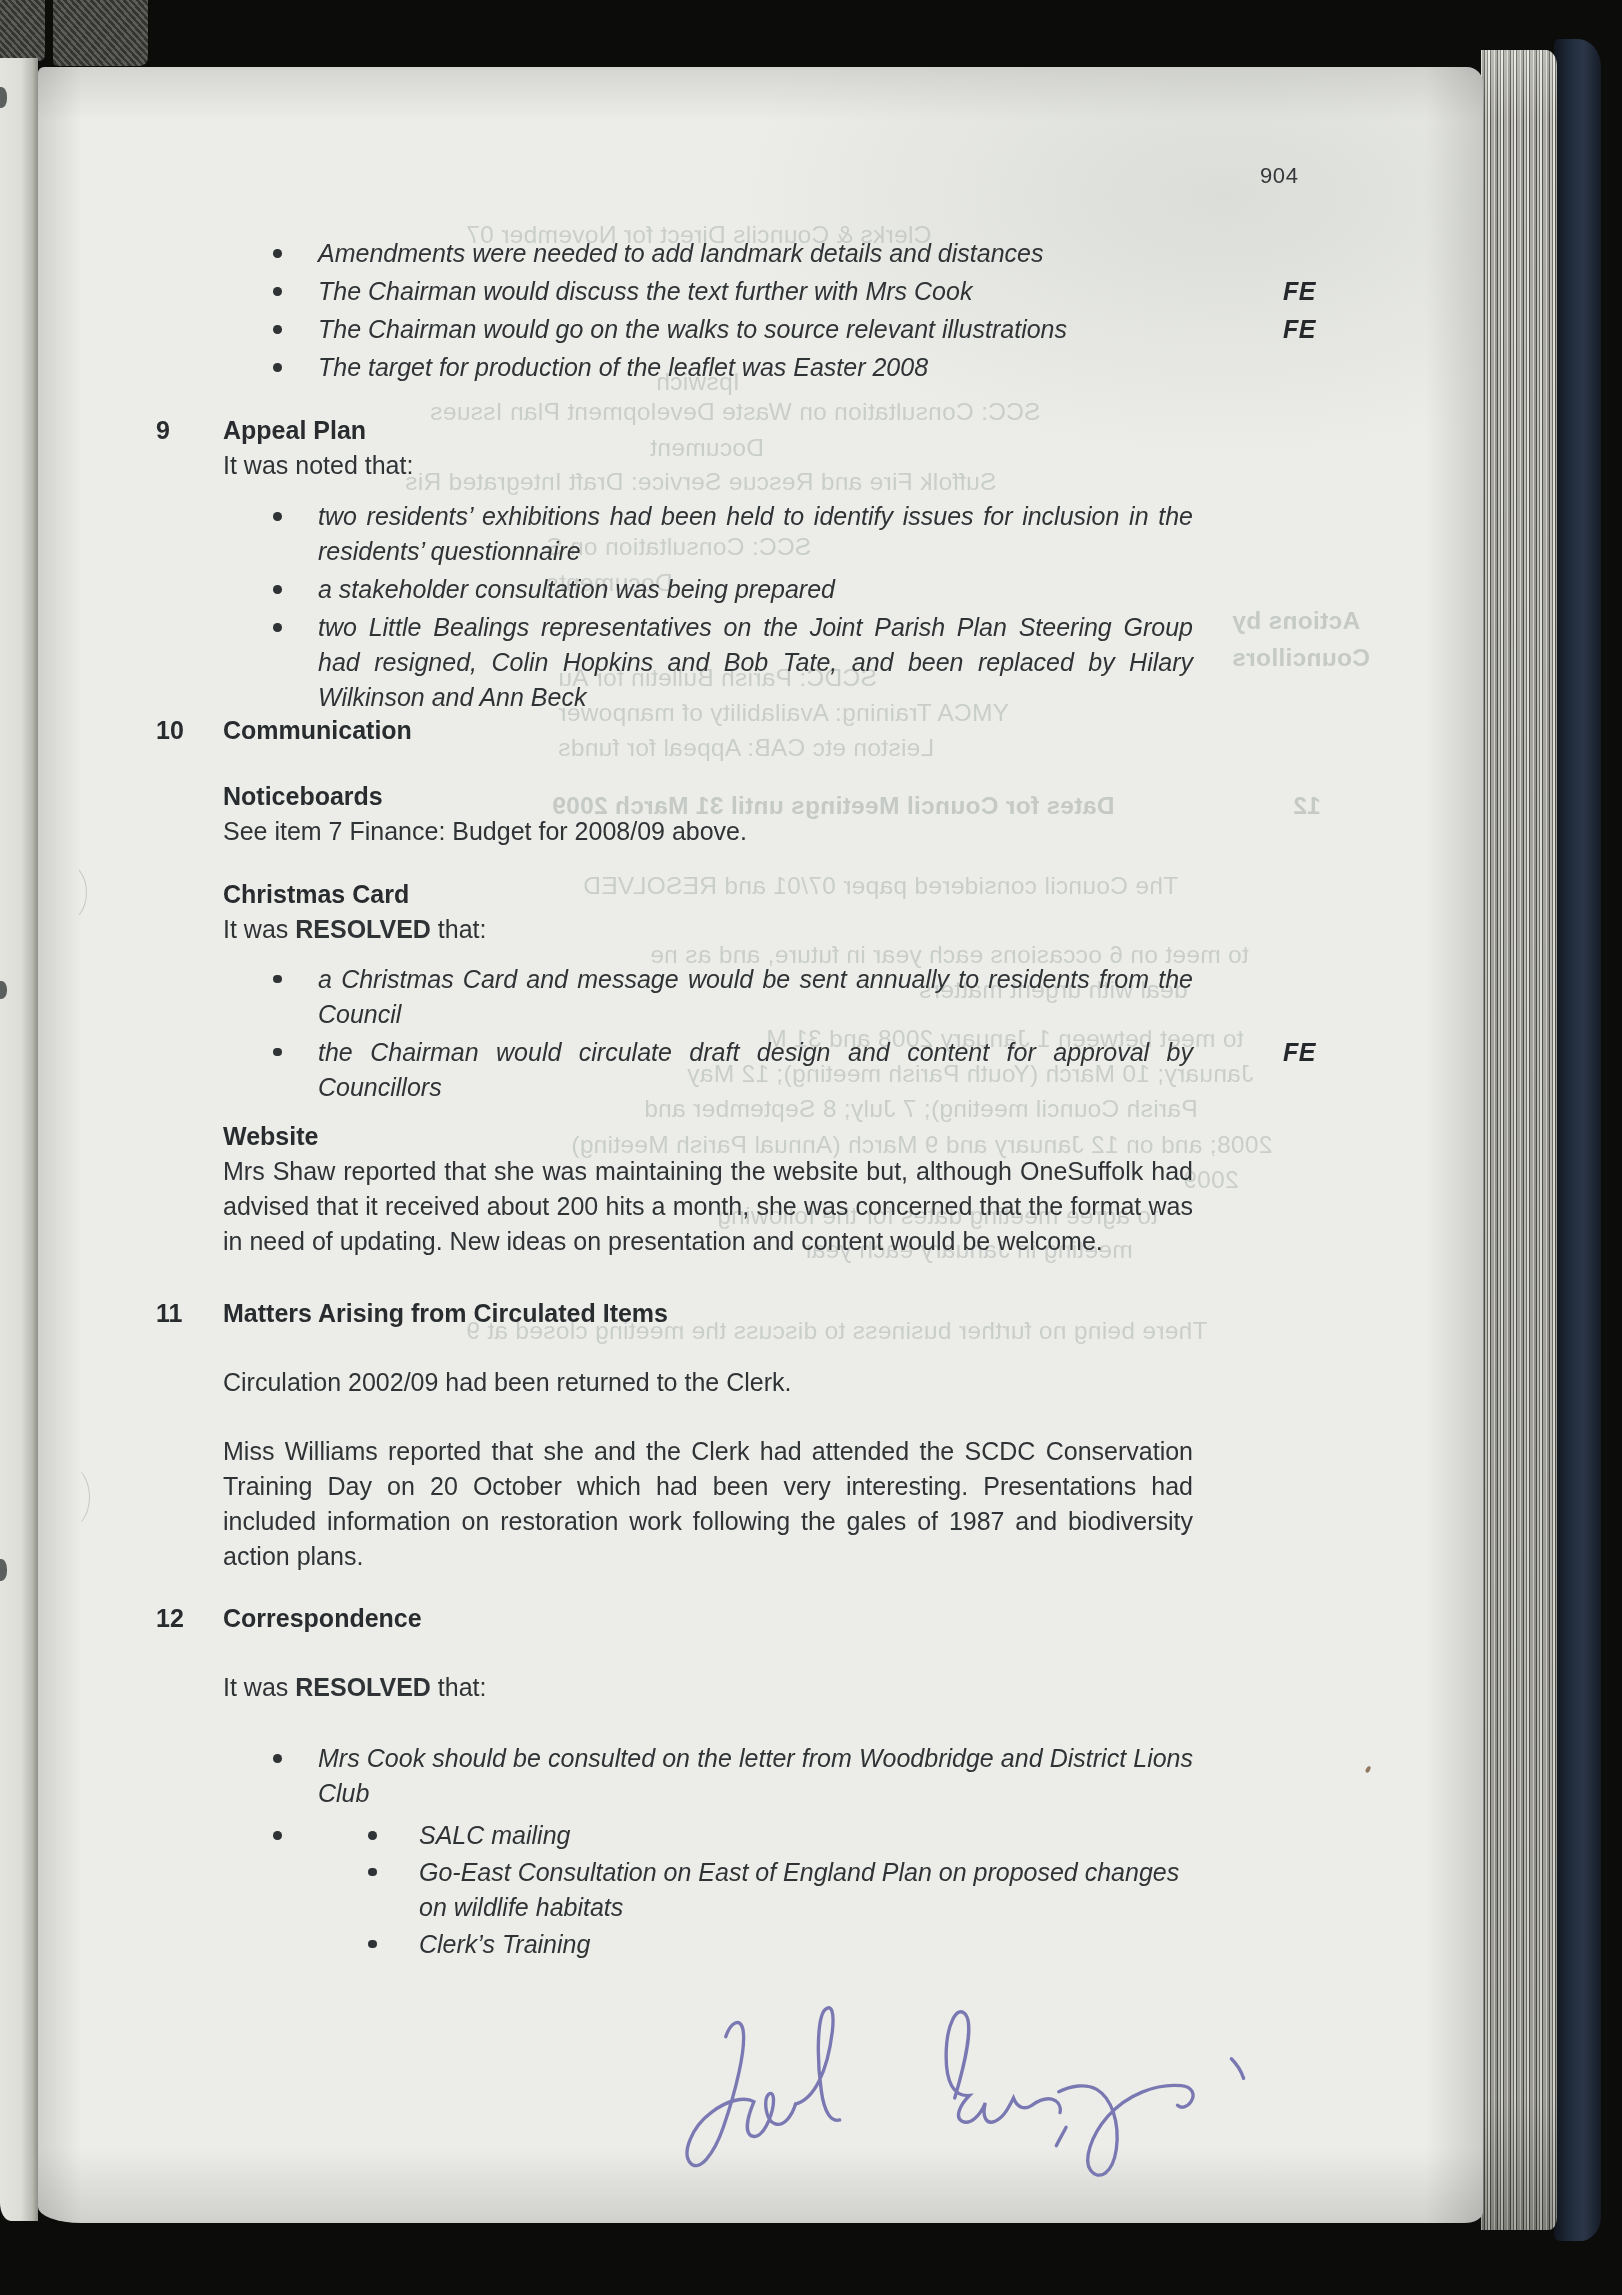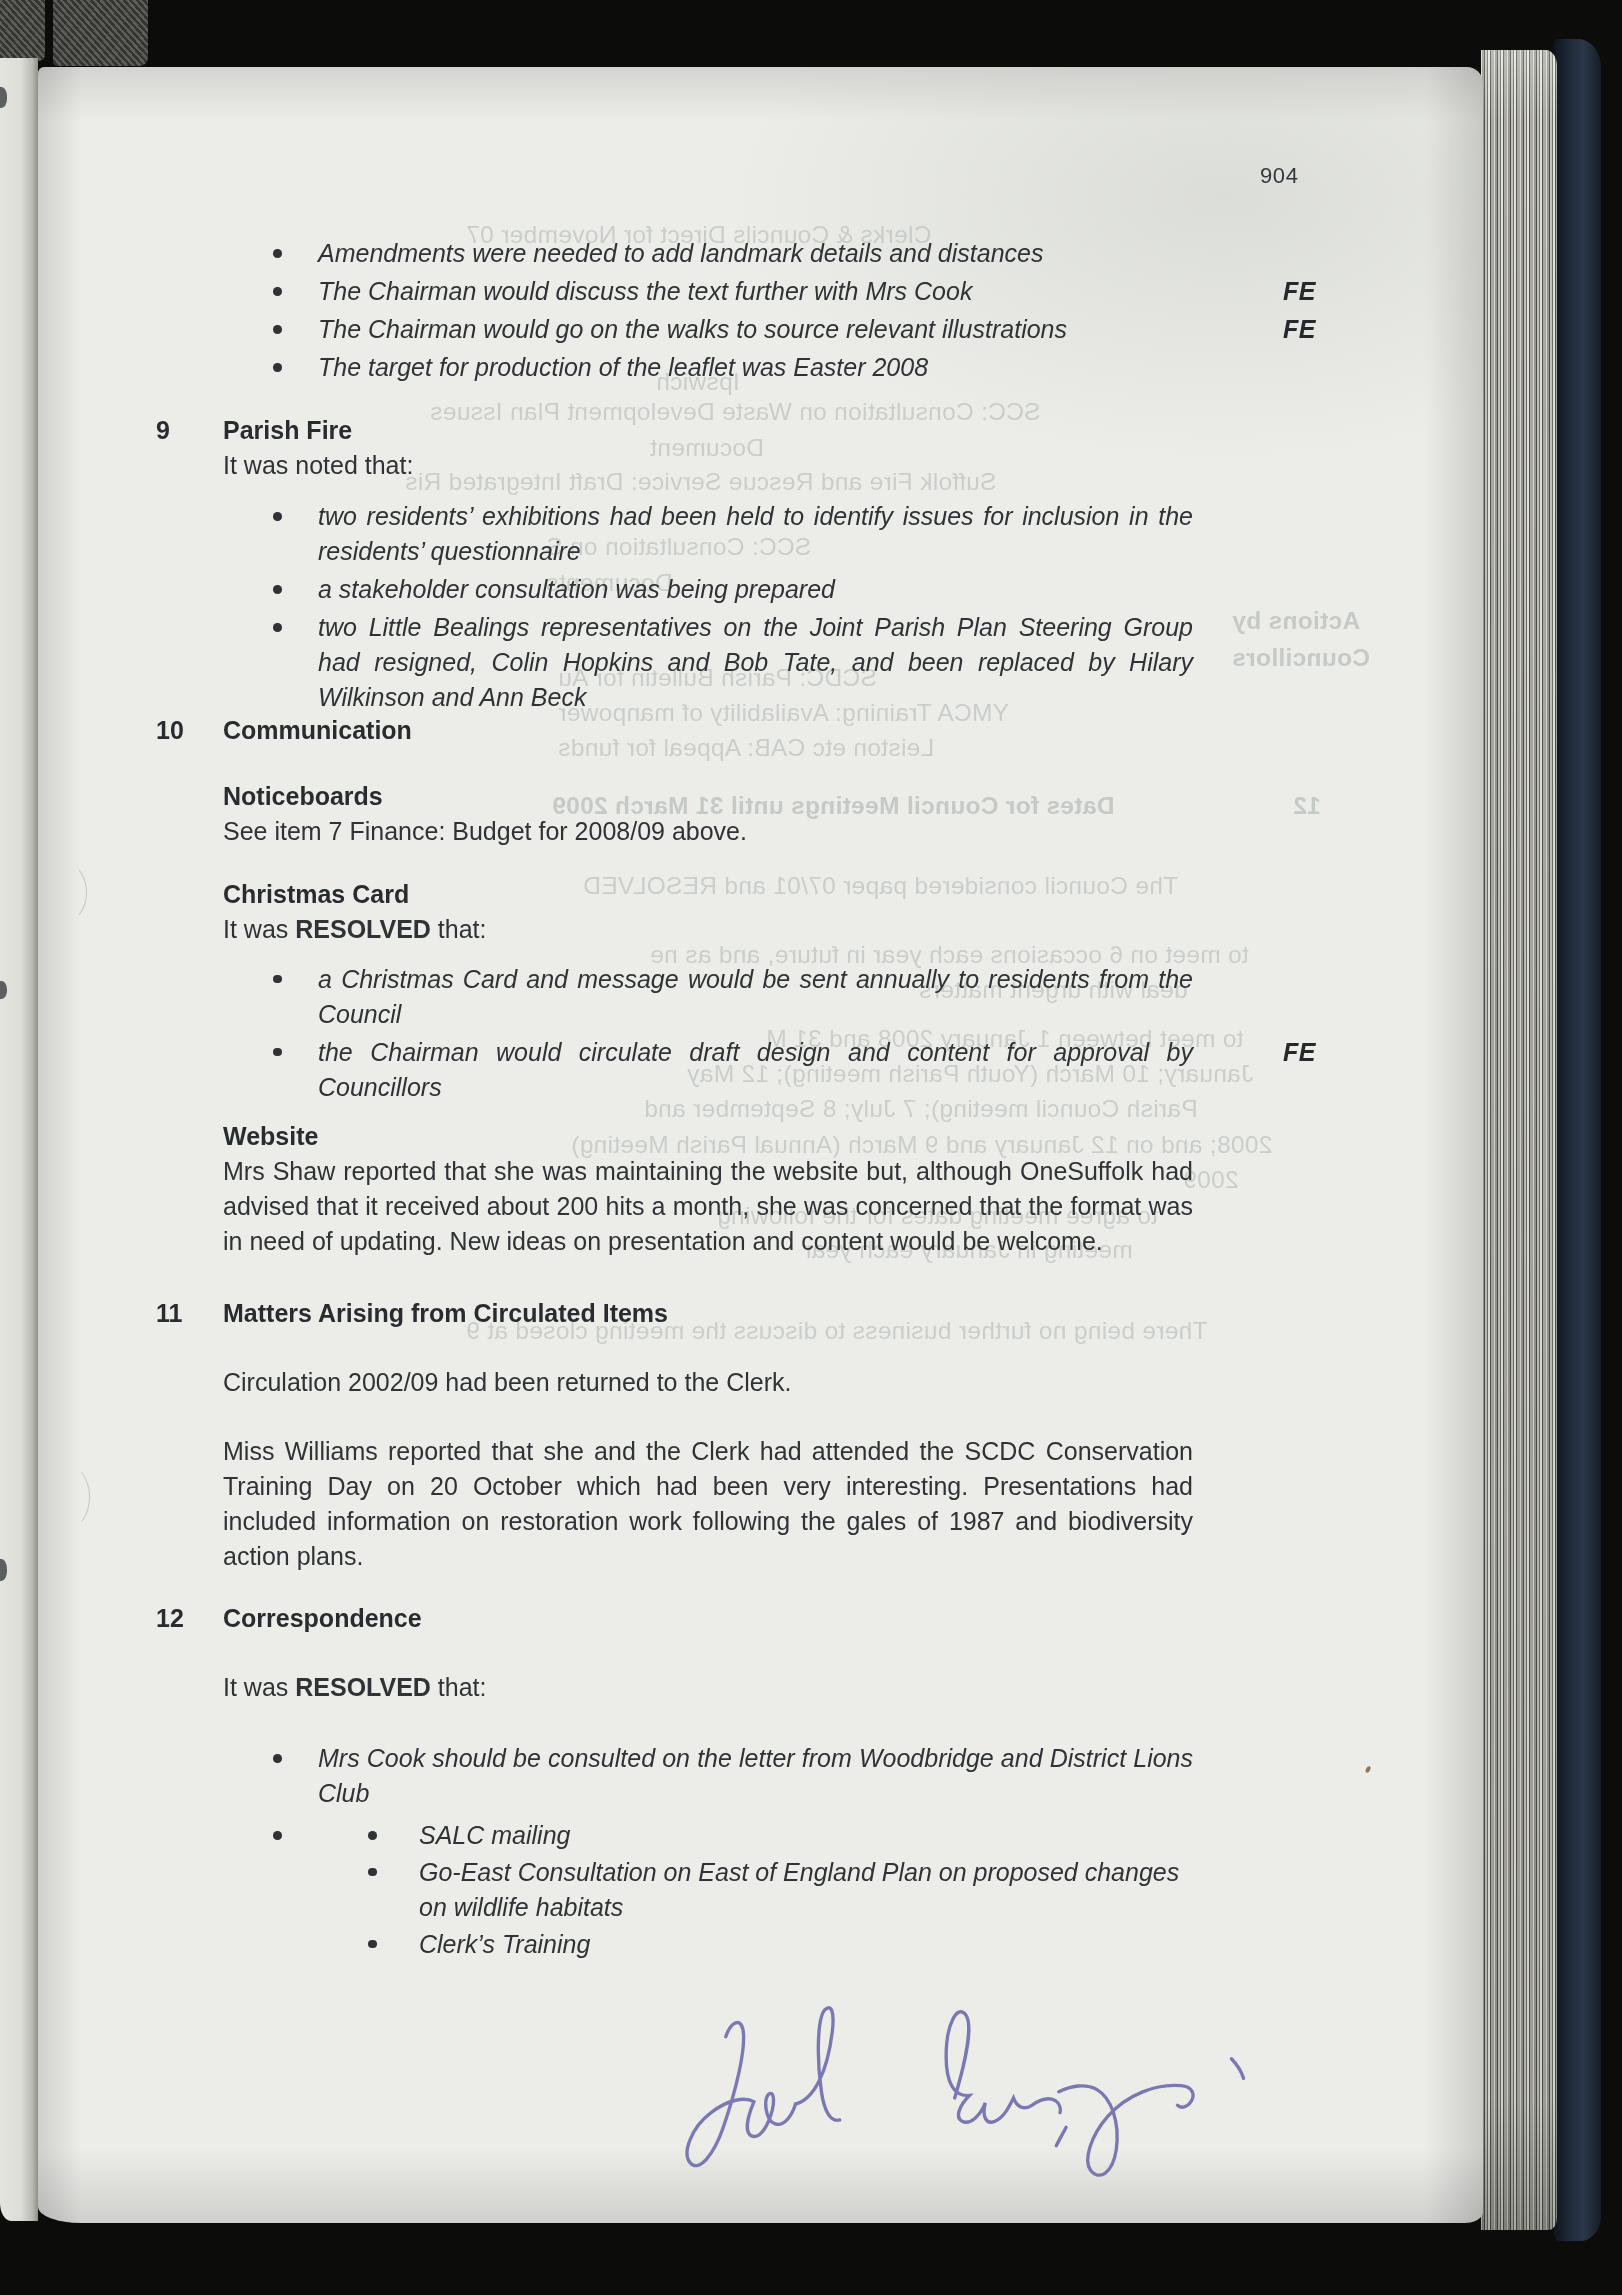--- a/index.html
+++ b/index.html
@@ -154,21 +154,21 @@
             <li><span>The Chairman would discuss the text further with Mrs Cook</span><span class="fe">FE</span></li>
             <li><span>The Chairman would go on the walks to source relevant illustrations</span><span class="fe">FE</span></li>
             <li><span>The target for production of the leaflet was Easter 2008</span></li>
           </ul>
         </div>
       </div>
 
       <div class="sec" style="top:346px;">
         <div class="num">9</div>
         <div class="body">
-          <span class="h-row"><h3>Parish Fire</h3></span>
+          <span class="h-row"><h3>Appeal Plan</h3></span>
           <p>It was noted that:</p>
           <ul class="l1">
             <li class="j"><span>two residents’ exhibitions had been held to identify issues for inclusion in the residents’ questionnaire</span></li>
             <li><span>a stakeholder consultation was being prepared</span></li>
             <li class="j"><span>two Little Bealings representatives on the Joint Parish Plan Steering Group had resigned, Colin Hopkins and Bob Tate, and been replaced by Hilary Wilkinson and Ann Beck</span></li>
           </ul>
         </div>
       </div>
 
       <div class="sec" style="top:646px;">

